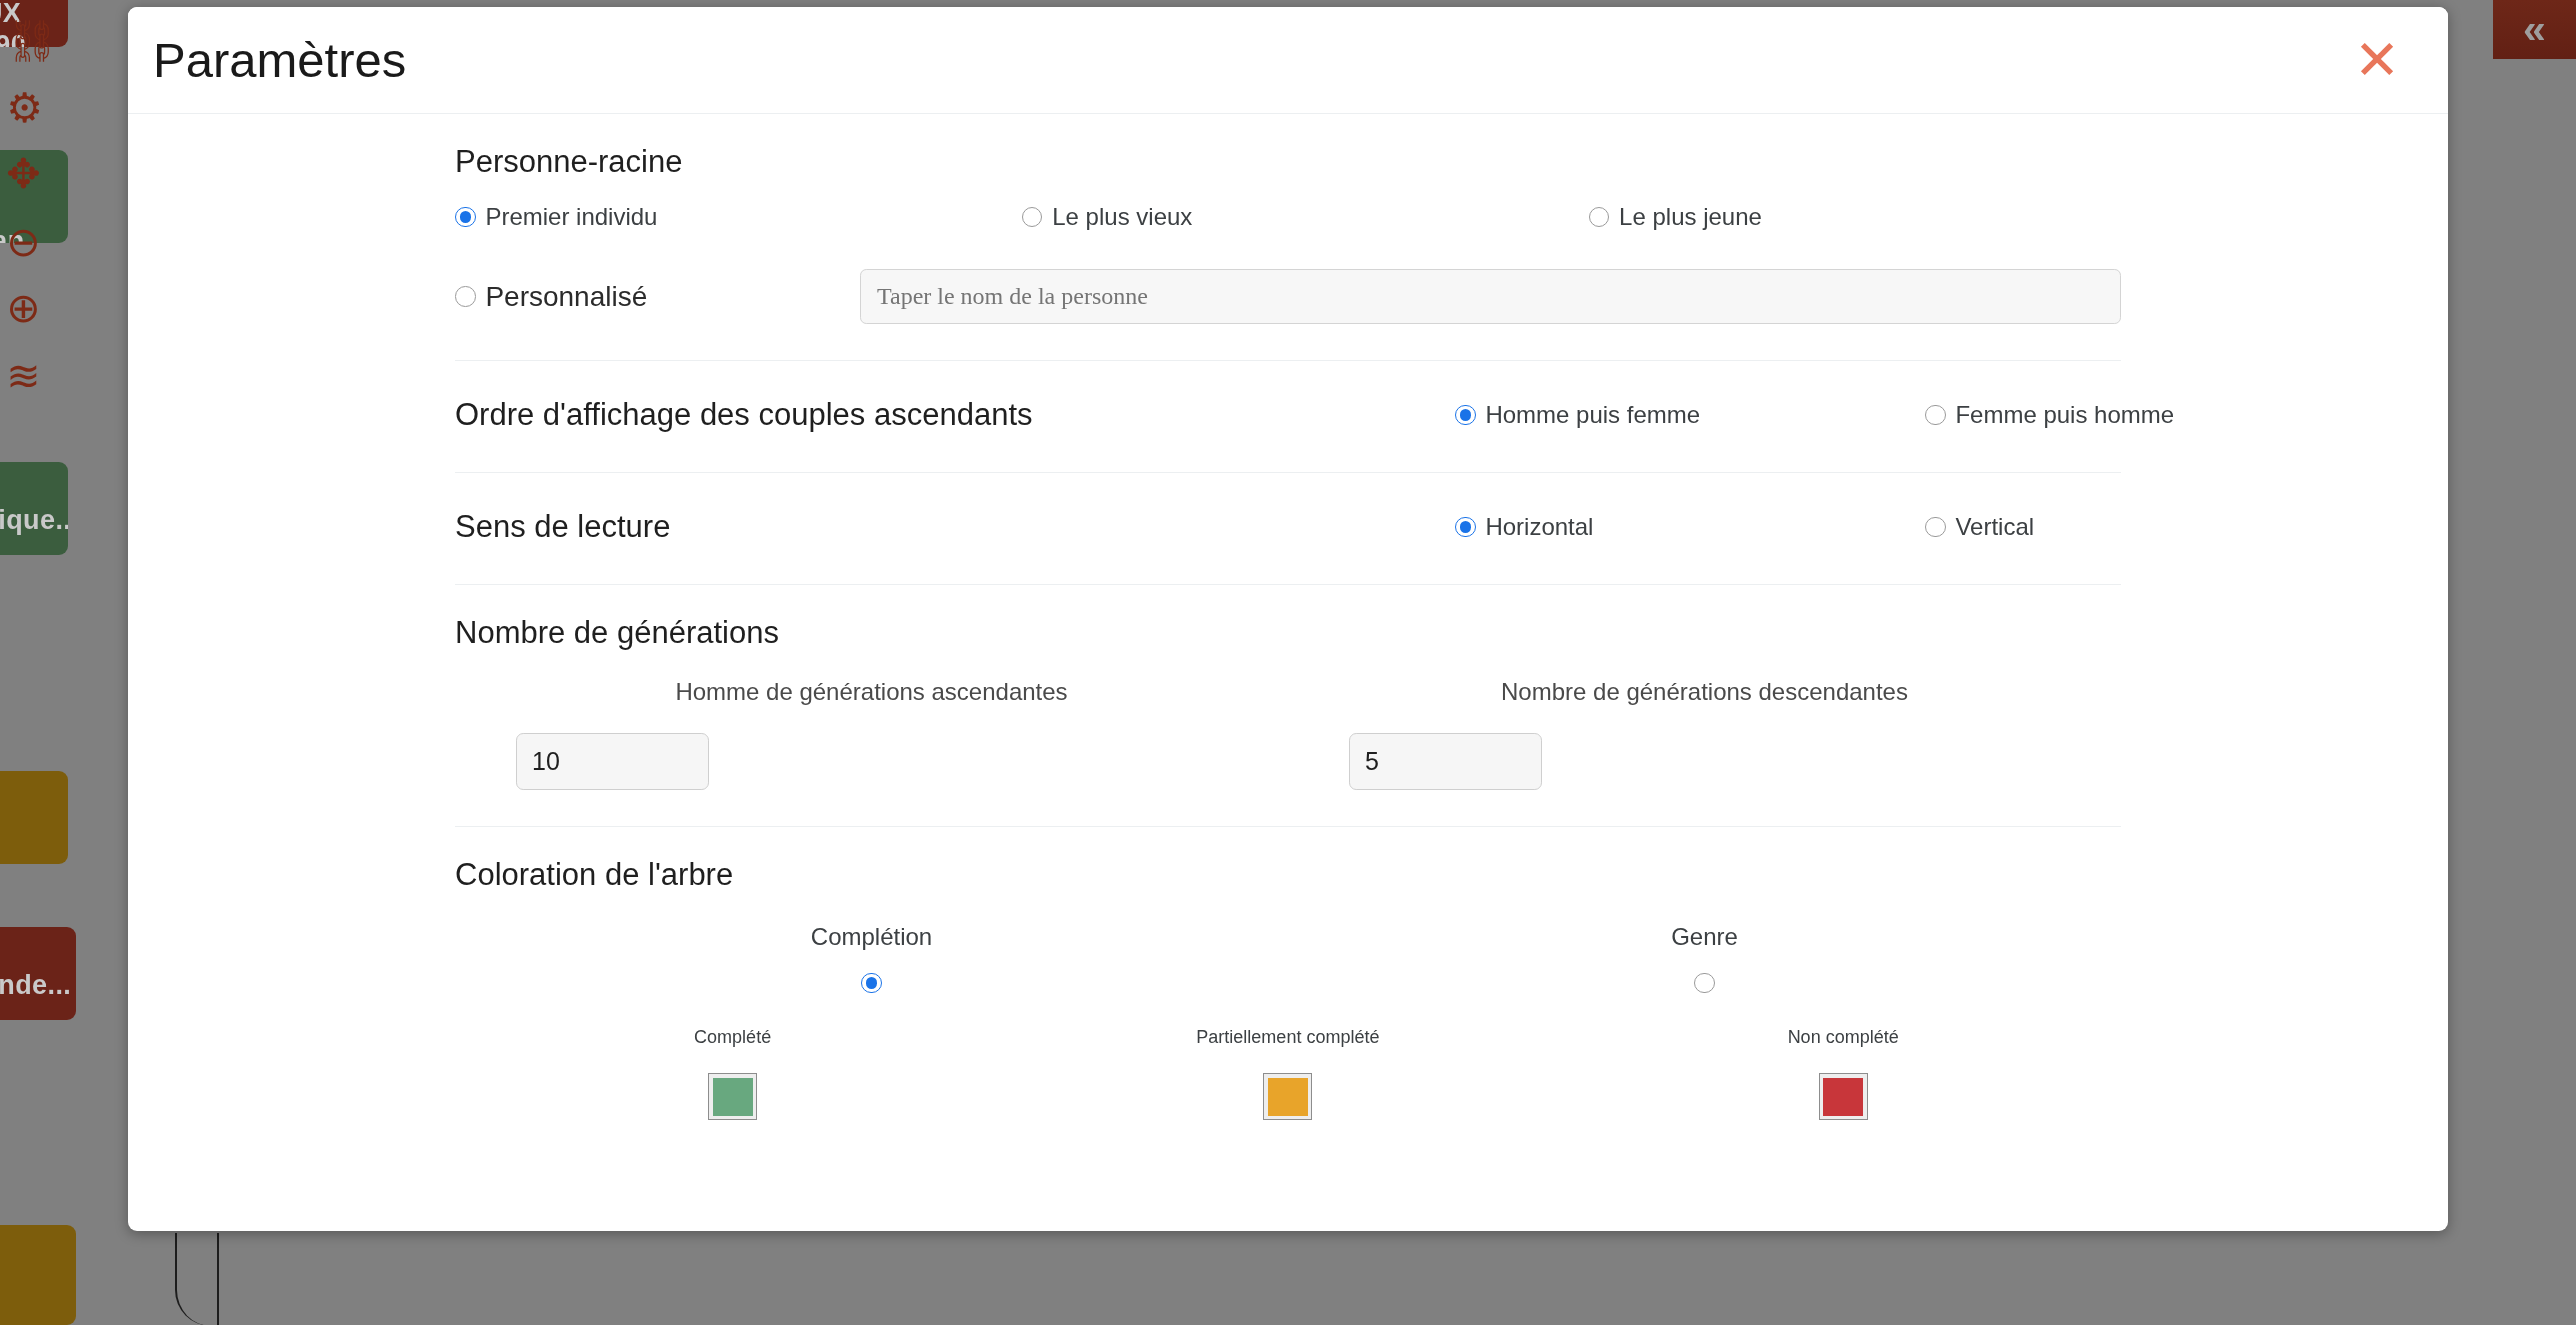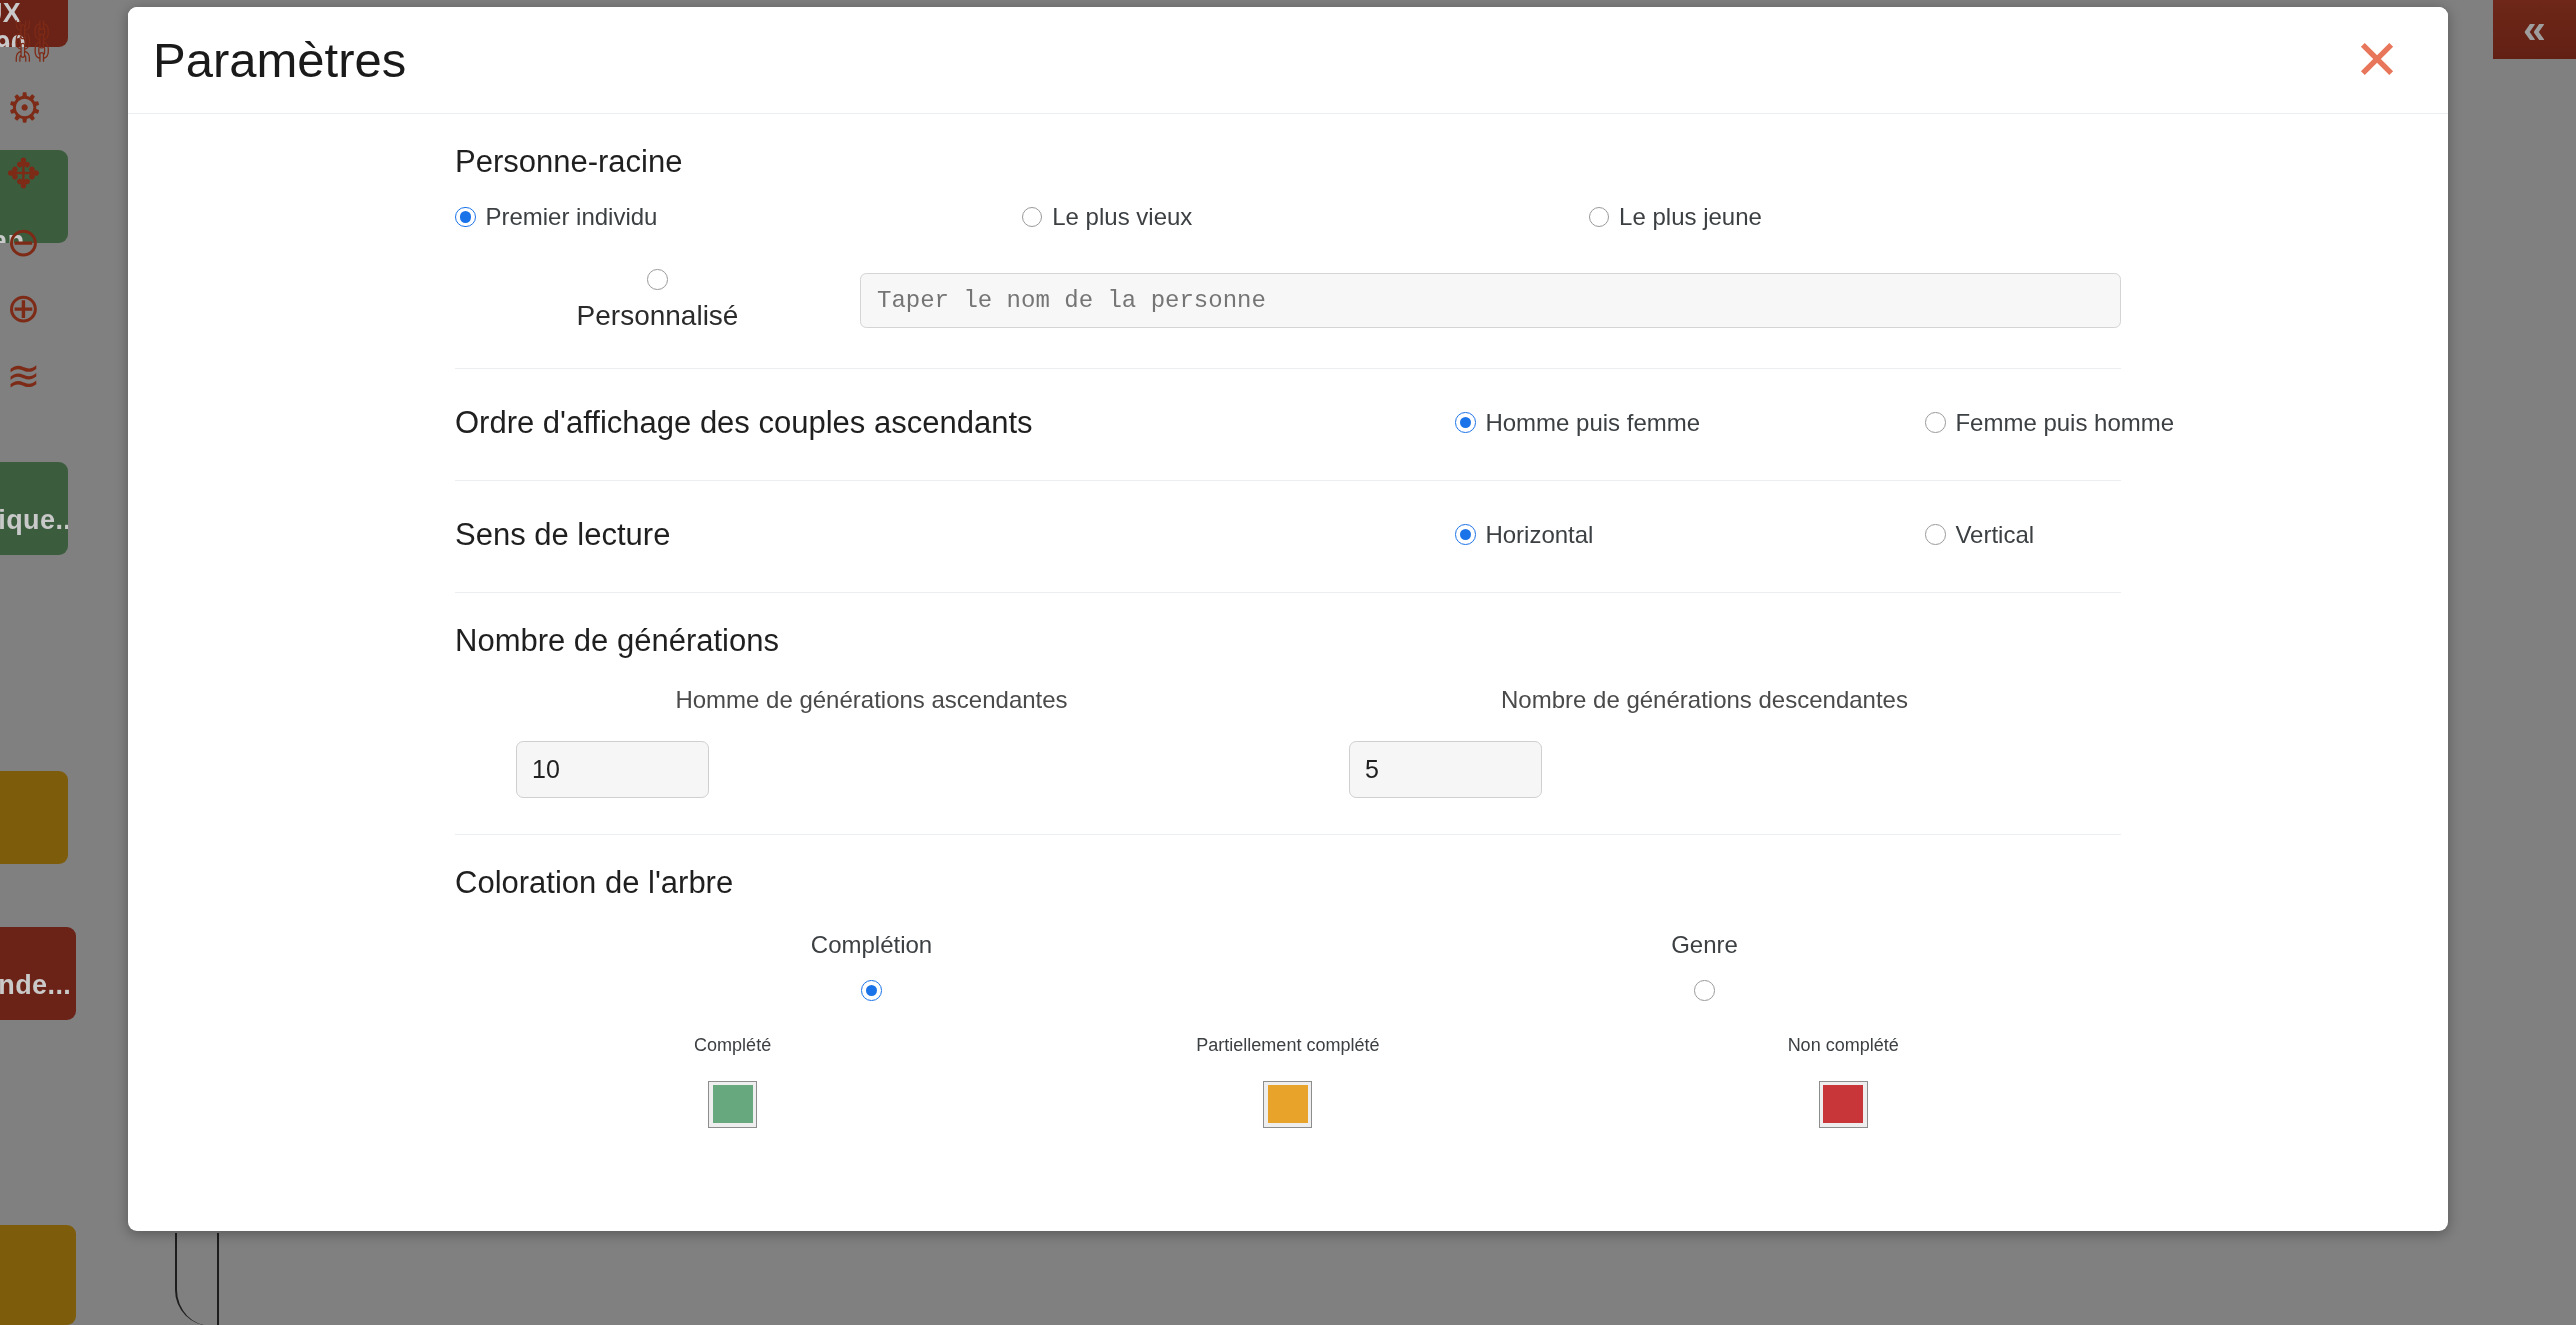--- a/index.html
+++ b/index.html
@@ -188,34 +188,34 @@
   }
   .root-row > * { flex: 0 0 33.33%; }
   .root-row .col2 { padding-left: 11.6px; }
   .root-row .col3 { padding-left: 11.6px; }
 
   .custom-row {
     display: flex;
     align-items: center;
     margin-top: 38px;
   }
-  .custom-row .radio-item { width: 405px; flex-direction: column; }
+  .custom-row .radio-item { width: 405px; }
   .custom-row .radio-label.big { font-size: 28px; color: #2b2b2b; }
 
   .text-input {
     flex: 1;
     height: 55px;
     border: 0.9px solid #d4d4d4;
     border-radius: 6.3px;
     background: #f7f7f7;
     box-sizing: border-box;
     font-size: 24px;
     color: #9a9a9a;
     padding: 0 16px;
-    font-family: Liberation Mono, monospace;
+    font-family: Liberation Serif, serif;
     outline: none;
   }
 
   
   .inline-section {
     display: flex;
     align-items: center;
     margin: 0 327px;
     border-bottom: 0.9px solid #eceff1;
     padding: 36px 0 39px 0;

